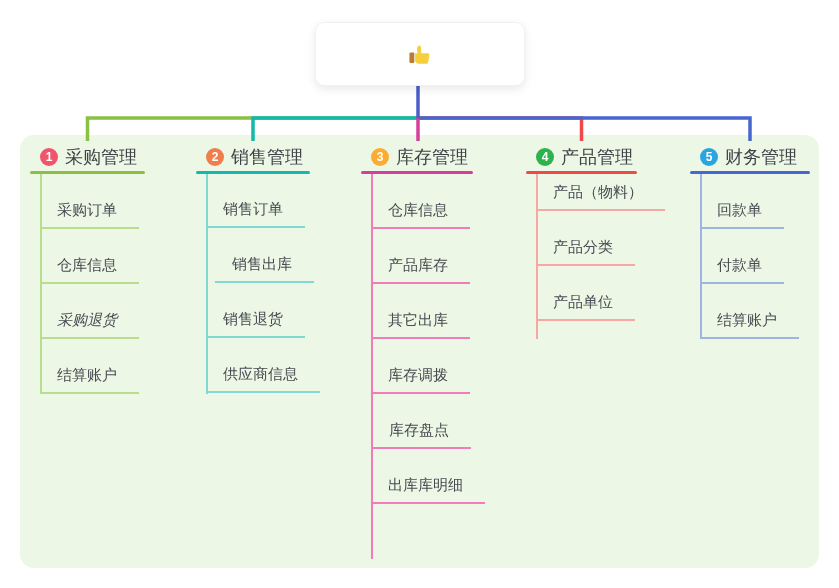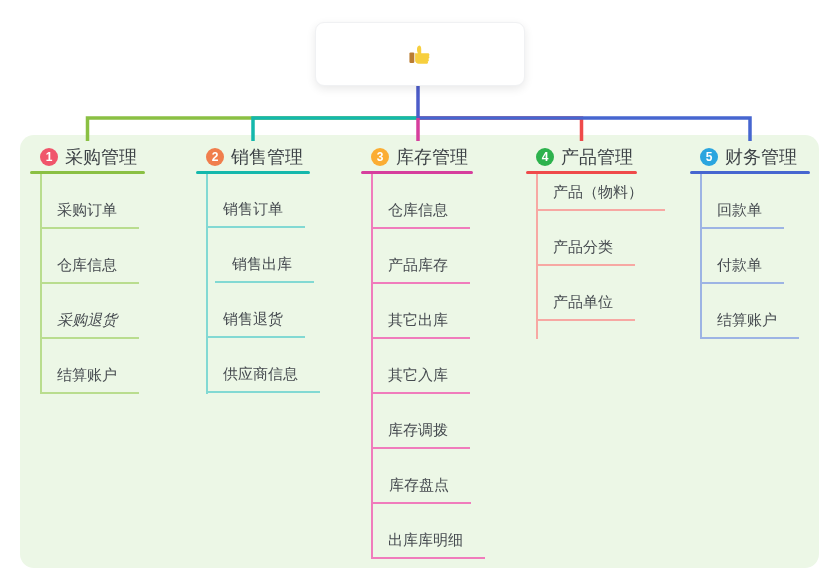--- a/index.html
+++ b/index.html
@@ -124,23 +124,20 @@
           <div class="child" style="height: 55px;">
             <div class="child-inner" style="border-bottom-color: rgb(240, 124, 188);">仓库信息</div>
           </div>
           <div class="child" style="height: 55px;">
             <div class="child-inner" style="border-bottom-color: rgb(240, 124, 188);">产品库存</div>
           </div>
           <div class="child" style="height: 55px;">
             <div class="child-inner" style="border-bottom-color: rgb(240, 124, 188);">其它出库</div>
           </div>
           <div class="child" style="height: 55px;">
-            <div class="child-inner" style="border-bottom-color: rgb(240, 124, 188);">其它入库</div>
-          </div>
-          <div class="child" style="height: 55px;">
             <div class="child-inner" style="border-bottom-color: rgb(240, 124, 188);">库存调拨</div>
           </div>
           <div class="child" style="height: 55px;">
             <div class="child-inner" style="border-bottom-color: rgb(240, 124, 188); padding-left: 18px;">库存盘点</div>
           </div>
           <div class="child" style="height: 55px;">
             <div class="child-inner" style="border-bottom-color: rgb(240, 124, 188);">出库库明细</div>
           </div>
         </div>
       </div>

